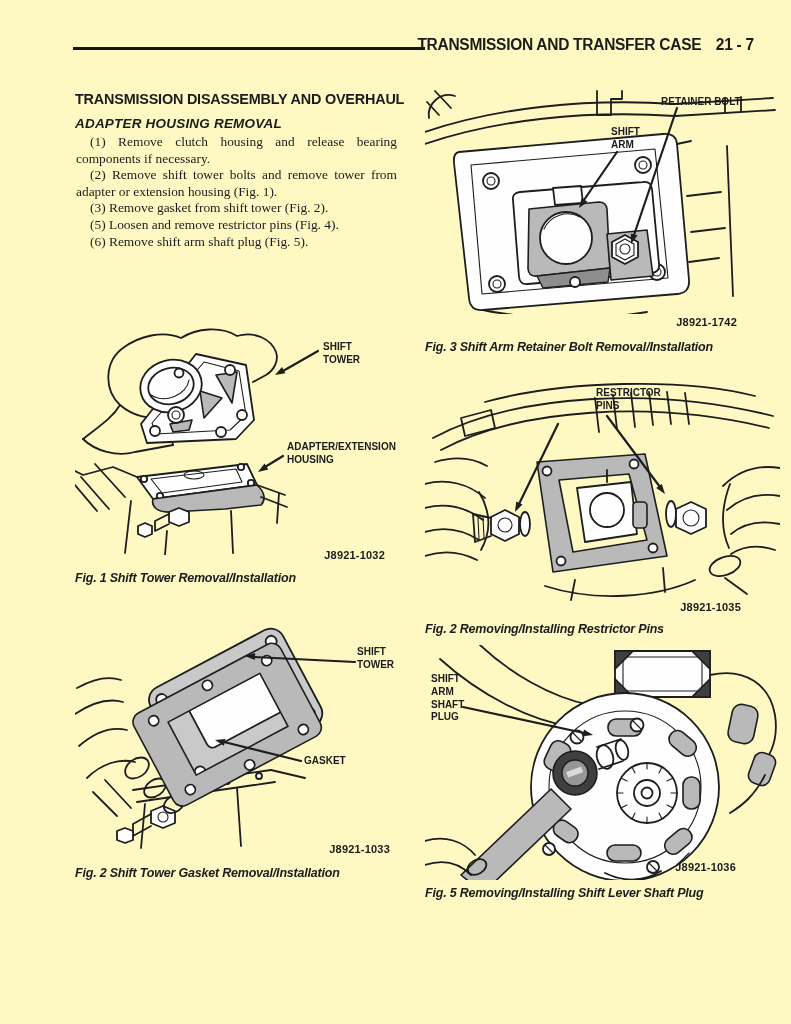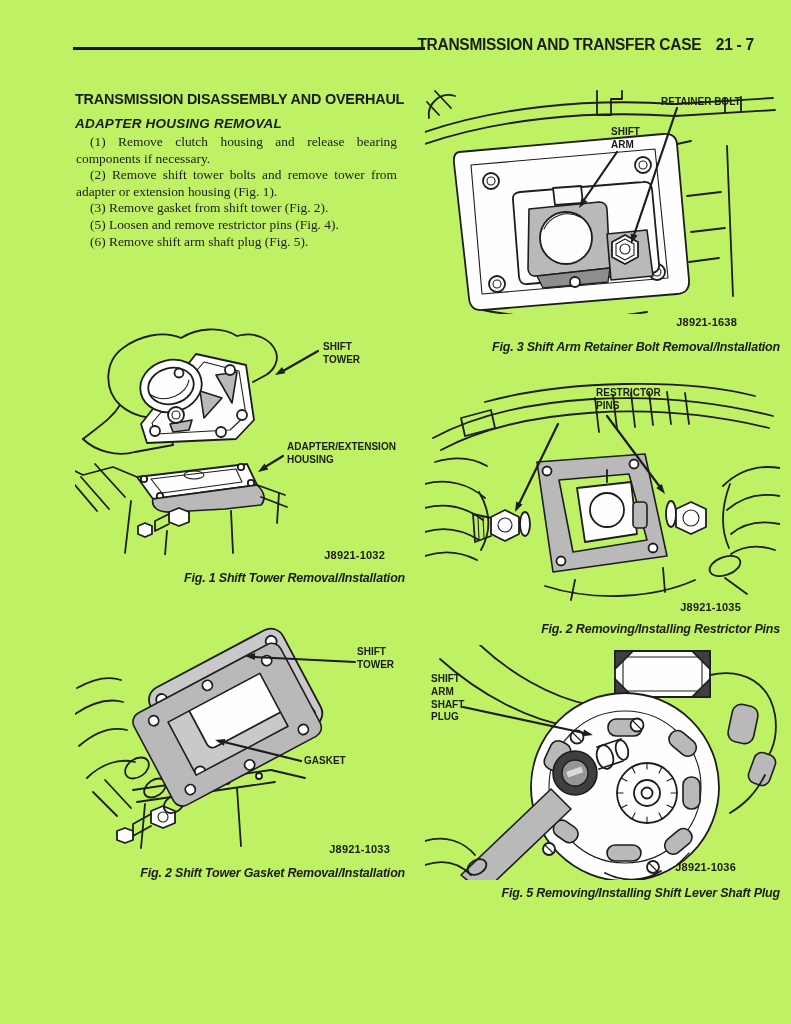--- a/index.html
+++ b/index.html
@@ -1,36 +1,36 @@
 <!DOCTYPE html>
 <html><head>
 <meta charset="utf-8">
 <style>
   html,body{margin:0;padding:0;background:#e8e8e8;}
-  .page{position:relative;width:791px;height:1024px;background:#bef264;margin:0 auto;
+  .page{position:relative;width:791px;height:1024px;background:#fef9c3;margin:0 auto;
         font-family:"Liberation Sans",sans-serif;color:#1b1b1b;overflow:hidden;}
   
   .hrule{position:absolute;left:73px;top:47px;width:352px;height:3px;background:#151515;}
   .htitle{position:absolute;top:36px;right:37px;display:flex;gap:15px;align-items:baseline;
           font-weight:bold;font-size:16px;letter-spacing:-0.3px;transform:scaleX(0.97);transform-origin:right;}
   
   .sec-title{position:absolute;left:75px;top:90px;font-weight:bold;font-size:15px;letter-spacing:-0.2px;
              transform:scaleX(0.96);transform-origin:left;white-space:nowrap;}
   .sub-title{position:absolute;left:75px;top:116px;font-weight:bold;font-style:italic;font-size:13.5px;
              letter-spacing:0.2px;white-space:nowrap;}
   .steps{position:absolute;left:76px;top:134px;width:321px;
          font-family:"Liberation Serif",serif;font-size:13.4px;line-height:16.6px;text-align:justify;}
   .steps p{margin:0;text-indent:14px;}
   
   .fig{position:absolute;}
   .fig svg{position:absolute;left:0;top:0;}
   .fig-label{position:absolute;font-weight:bold;font-size:10px;line-height:12.8px;white-space:pre-line;
              letter-spacing:0px;}
   .fig-code{position:absolute;font-weight:bold;font-size:11px;letter-spacing:0.2px;}
-  .fig-caption{position:absolute;left:0;right:0;text-align:right;font-weight:bold;font-style:italic;
+  .fig-caption{position:absolute;left:0;right:0;text-align:left;font-weight:bold;font-style:italic;
                font-size:12.5px;letter-spacing:-0.2px;}
   
   .ln{stroke:#1d1d1d;fill:none;stroke-width:1.8;stroke-linecap:round;stroke-linejoin:round;}
   .thin{stroke-width:1.1;}
   .lnf{stroke:#1d1d1d;fill:#fefefe;stroke-width:1.8;stroke-linejoin:round;}
   .sh{fill:#b9b9b9;stroke:#1d1d1d;stroke-width:1.6;stroke-linejoin:round;}
   .shl{fill:#c9c9c9;stroke:#1d1d1d;stroke-width:1.8;stroke-linejoin:round;}
   .shd{fill:#8e8e8e;stroke:#1d1d1d;stroke-width:1.4;stroke-linejoin:round;}
   .dark{fill:#3f3f3f;stroke:#1d1d1d;stroke-width:1.6;}
   .arr{stroke:#1d1d1d;stroke-width:2.2;fill:none;stroke-linecap:round;}
@@ -238,21 +238,21 @@
       <g>
         <path class="arr" d="M252,20 L209,147"></path>
         <polygon class="arrh" points="206,156 205.9,145.4 212.5,147.6"></polygon>
         <path class="arr" d="M192,64 L159,112"></path>
         <polygon class="arrh" points="154,120 156.7,109.8 162.5,113.7"></polygon>
       </g>
     </svg>
     <div class="fig-label" style="left:236px;top:8px;">RETAINER BOLT</div>
     <div class="fig-label" style="left:186px;top:38px;">SHIFT
 ARM</div>
-    <div class="fig-code" style="right:43px;top:228px;">J8921-1638</div>
+    <div class="fig-code" style="right:43px;top:228px;">J8921-1742</div>
     <div class="fig-caption" style="top:252px;">Fig. 3 Shift Arm Retainer Bolt Removal/Installation</div>
   </div>
 
   <div class="fig" style="left:425px;top:372px;width:355px;height:268px;">
     <svg width="355" height="235" viewBox="0 0 355 235">
 
       <g>
         <path class="ln" d="M8,66 C90,22 230,14 348,44"></path>
         <path class="ln" d="M16,78 C95,36 228,28 344,56"></path>
         <path class="ln" d="M60,30 C140,8 260,6 330,24"></path>

